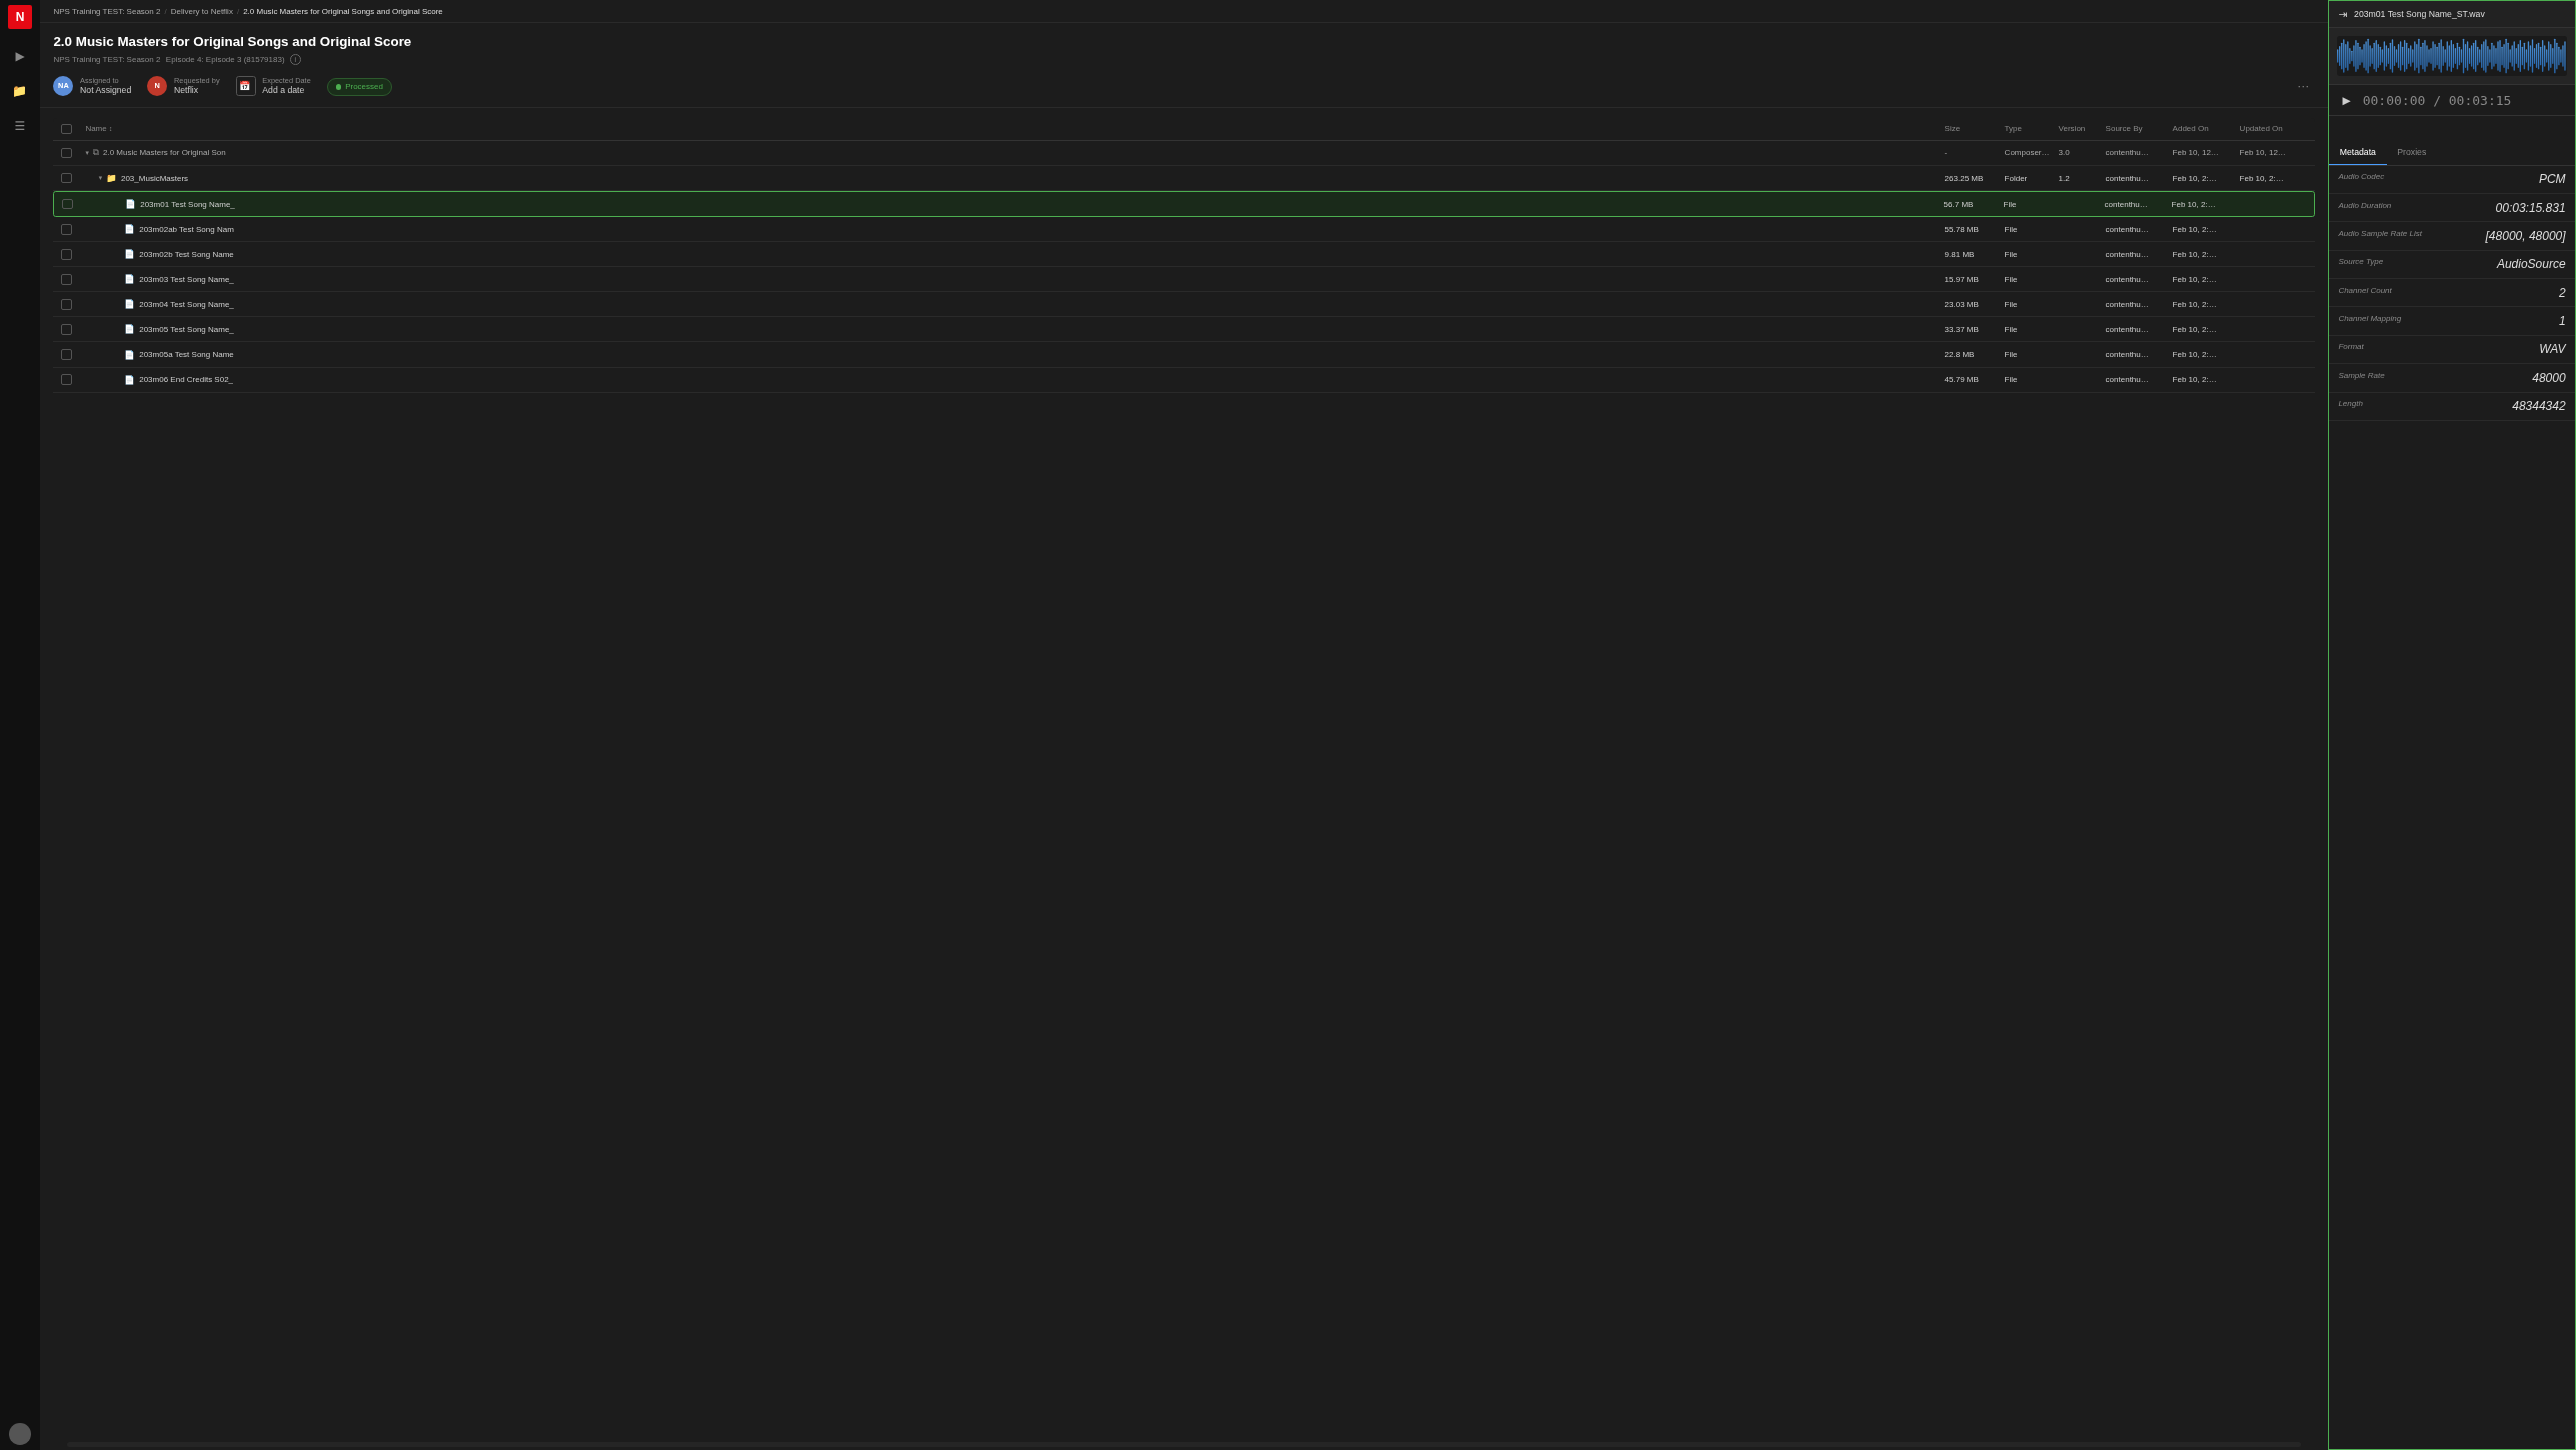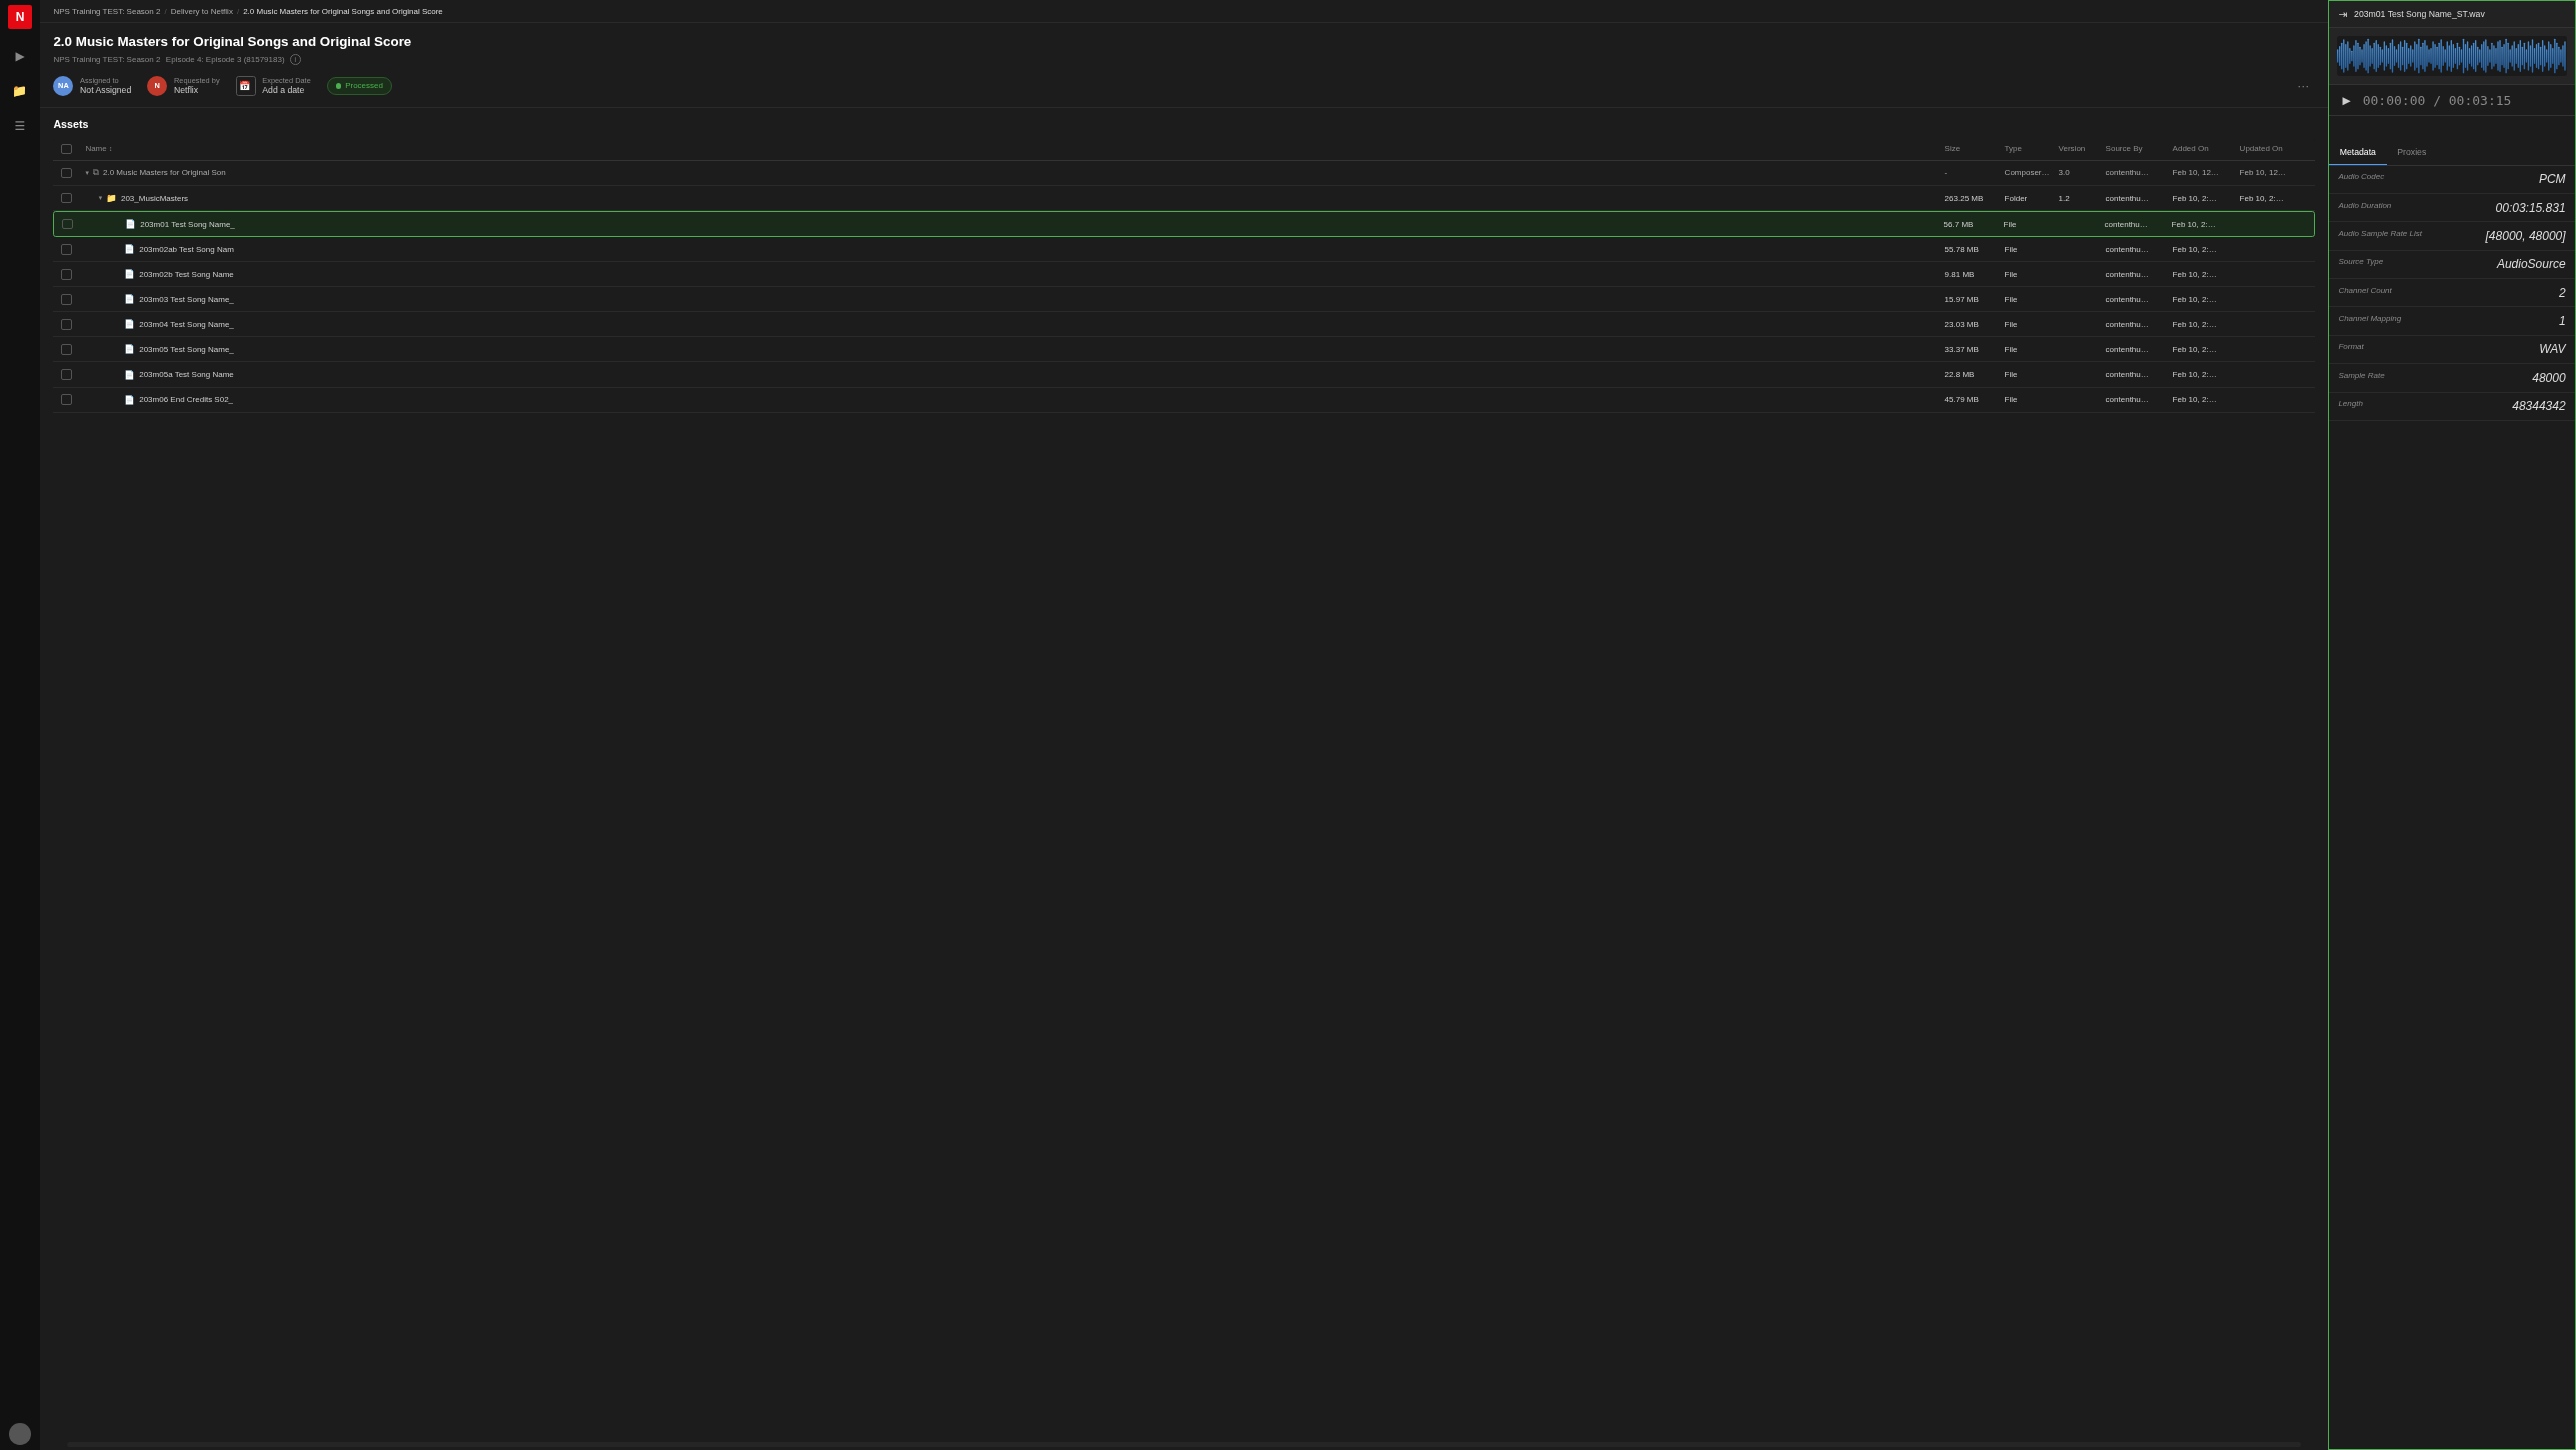--- a/index.html
+++ b/index.html
@@ -117,21 +117,21 @@
       align-items: center;
       justify-content: center;
       font-size: 6.7px;
       color: #888;
       cursor: pointer;
     }
 
     
     .status-bar {
       display: flex;
-      align-items: center;
+      align-items: flex-end;
       padding: 0 13.4px 10.7px 13.4px;
       gap: 16px;
       border-bottom: 0.7px solid #2a2a2a;
     }
     .status-item {
       display: flex;
       align-items: center;
       gap: 6.7px;
     }
     .avatar-circle {
@@ -460,21 +460,20 @@
 
     <div class="processed-badge">
       <div class="processed-dot"></div>
       <span>Processed</span>
     </div>
 
     <div class="more-menu">···</div>
   </div>
 
   <div class="assets-section">
-    <div class="assets-title">Assets</div>
 
     <div class="assets-table">
 
       <div class="table-header">
         <div>
           <div class="row-checkbox"></div>
         </div>
         <div class="header-col">
           <span>Name</span>
           <span class="sort-icon">↕</span>

